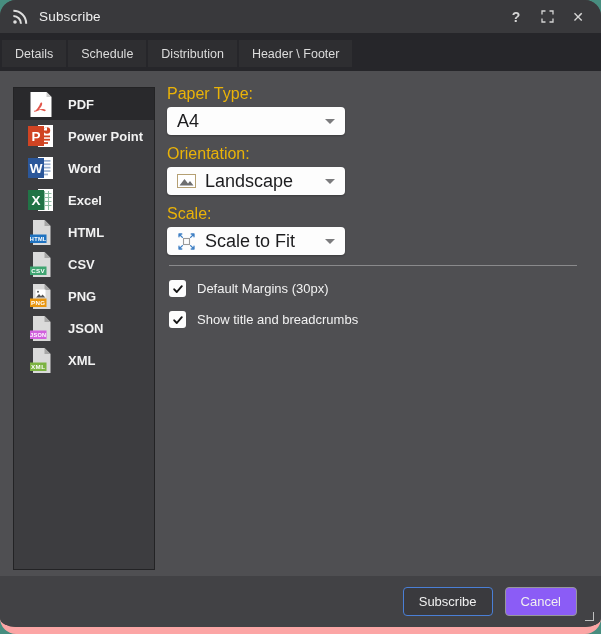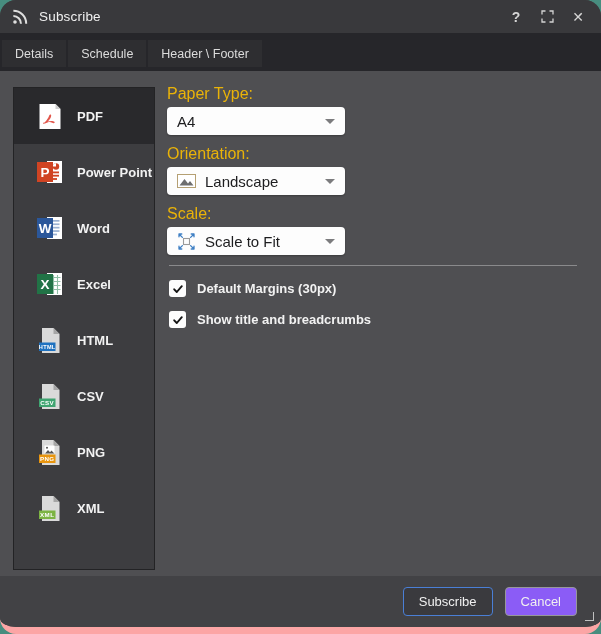--- a/index.html
+++ b/index.html
@@ -60,23 +60,23 @@
   
   .main { flex: 1; display: flex; background: #4f4f52; }
   .sidebar {
     margin: 16px 0 0 13px;
     width: 142px; height: 483px;
     background: #3d3d40;
     border: 1px solid #232325;
     flex: 0 0 auto;
   }
   .side-row {
-    height: 56px;
-    display: flex; align-items: center;
-    padding-left: 22px;
+    height: 32px;
+    display: flex; align-items: center;
+    padding-left: 13px;
     gap: 13px;
     cursor: pointer;
   }
   .side-row.selected { background: #29292c; }
   .side-row .lbl { color: #f2f2f2; font-size: 13px; font-weight: bold; }
   .icon-wrap { width: 28px; display: flex; justify-content: center; flex: 0 0 28px; }
   
   .panel { flex: 1; padding: 14px 24px 0 12px; }
   .field-label { color: #eab308; font-size: 16px; margin-bottom: 4px; }
   .dropdown {
@@ -84,34 +84,33 @@
     background: #fdfdfd;
     border-radius: 4px;
     display: flex; align-items: center;
     padding: 0 26px 0 10px;
     position: relative;
     margin-bottom: 10px;
     cursor: pointer;
     box-shadow: 0 1px 2px rgba(0,0,0,.25);
     gap: 9px;
   }
-  .dropdown .val { color: #1d1d1f; font-size: 15px; white-space: nowrap; }
+  .dropdown .val { color: #1d1d1f; font-size: 18px; white-space: nowrap; }
   .caret {
     position: absolute; right: 10px; top: 12px;
     width: 0; height: 0;
     border-left: 5px solid transparent;
     border-right: 5px solid transparent;
     border-top: 5px solid #7c7c7e;
   }
   .divider { height: 1px; background: #8a8a8c; margin: 9px 0 0 2px; }
   .check-row {
     display: flex; align-items: center; gap: 11px;
     margin: 14px 0 0 2px;
     cursor: pointer;
-    font-weight: bold;
   }
   .checkbox {
     width: 17px; height: 17px;
     background: #fdfdfd; border-radius: 3px;
     display: flex; align-items: center; justify-content: center;
     flex: 0 0 17px;
   }
   .check-row .lbl { color: #f2f2f2; font-size: 13px; }
   
   .footer {
@@ -164,20 +163,21 @@
           <path d="M12 8.5 V12 H8.5"></path>
           <path d="M4.5 12 H1 V8.5"></path>
       </svg>
     </span>
     <span class="tb-btn">✕</span>
   </div>
 
   <div class="tabbar">
     <div class="tab">Details</div>
     <div class="tab">Schedule</div>
+    <div class="tab">Distribution</div>
     <div class="tab">Header \ Footer</div>
   </div>
 
   <div class="main">
 
     <div class="sidebar">
 
       <div class="side-row selected">
         <span class="icon-wrap">
           <svg width="24" height="27" viewBox="0 0 24 27">
@@ -265,20 +265,31 @@
             <rect x="6.5" y="6.5" width="10" height="8" fill="#fff"></rect>
             <circle cx="9" cy="8.8" r="1" fill="#555"></circle>
             <path d="M7 14.5 l3 -3.6 2 2.3 1.5 -1.8 2.8 3.1 z" fill="#555"></path>
             <rect x="1" y="15.5" width="16.5" height="8.5" fill="#e8950f"></rect>
             <text x="9.2" y="21.9" font-size="6.2" font-weight="bold" fill="#fff" text-anchor="middle" letter-spacing=".4">PNG</text>
           </svg>
         </span>
         <span class="lbl">PNG</span>
       </div>
 
+      <div class="side-row">
+        <span class="icon-wrap">
+          <svg width="24" height="27" viewBox="0 0 24 27">
+            <path d="M4 1 h11.5 l6 6 v19 h-17.5 z" fill="#dadada"></path>
+            <path d="M15.5 1 l6 6 h-6 z" fill="#a6a6a6"></path>
+            <rect x="1" y="15.5" width="16.5" height="8.5" fill="#d160dd"></rect>
+            <text x="9.2" y="21.7" font-size="5.6" font-weight="bold" fill="#fff" text-anchor="middle" letter-spacing=".3">JSON</text>
+          </svg>
+        </span>
+        <span class="lbl">JSON</span>
+      </div>
 
       <div class="side-row">
         <span class="icon-wrap">
           <svg width="24" height="27" viewBox="0 0 24 27">
             <path d="M4 1 h11.5 l6 6 v19 h-17.5 z" fill="#dadada"></path>
             <path d="M15.5 1 l6 6 h-6 z" fill="#a6a6a6"></path>
             <rect x="1" y="15.5" width="16.5" height="8.5" fill="#7cb342"></rect>
             <text x="9.2" y="21.9" font-size="6.2" font-weight="bold" fill="#fff" text-anchor="middle" letter-spacing=".4">XML</text>
           </svg>
         </span>

